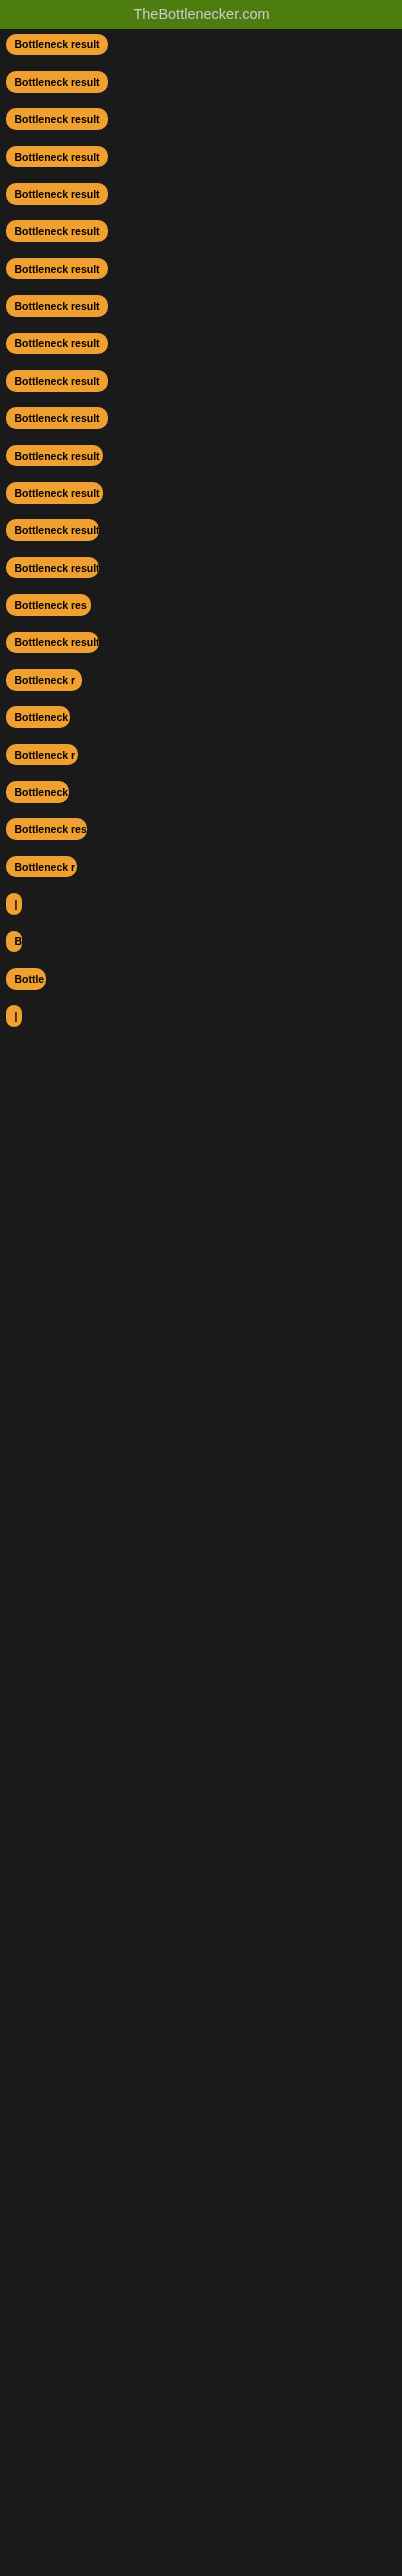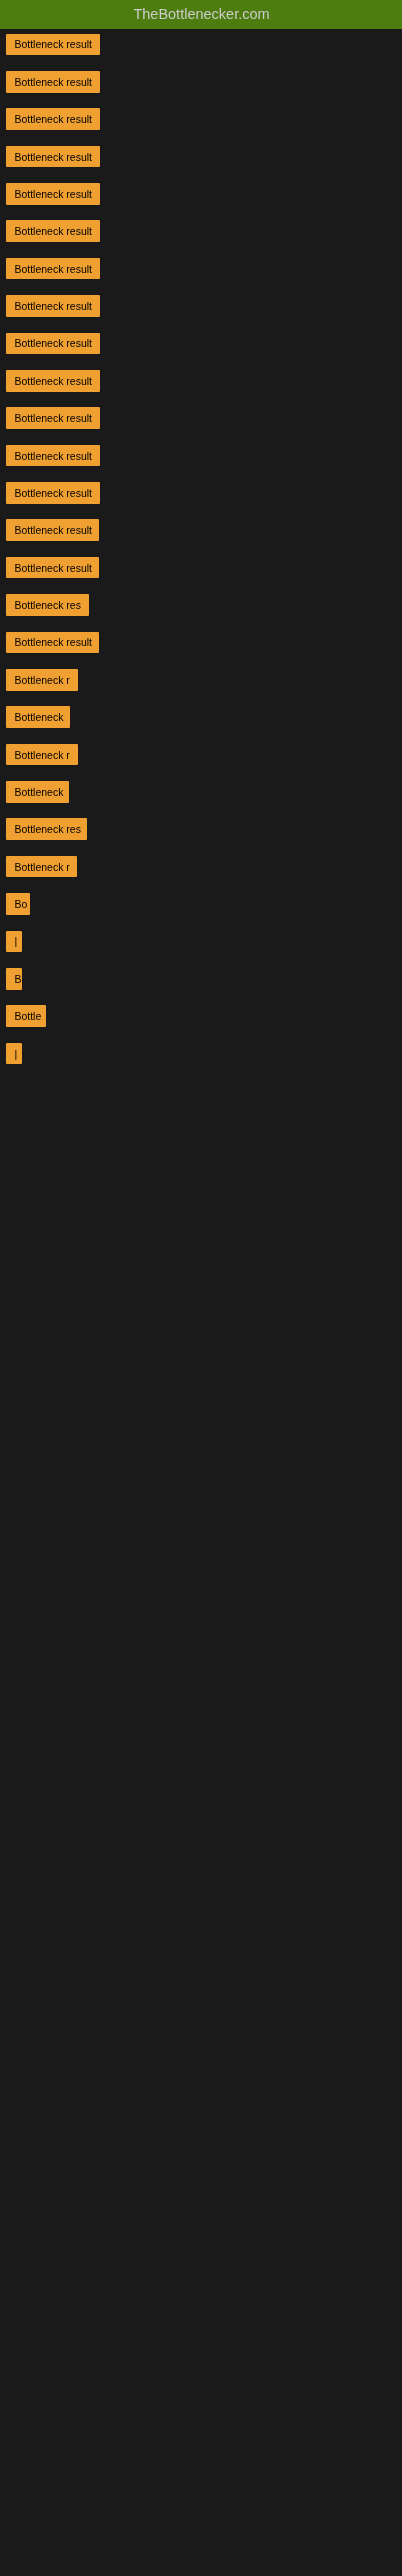--- a/index.html
+++ b/index.html
@@ -23,23 +23,23 @@
       padding: 6.4px 0;
       background-color: #4d7c0f;
     }
 
     .bottleneck-item {
       margin: 4.8px 6.4px;
       padding: 4.8px 8px;
       background-color: #f0a030;
       color: #000000;
       font-size: 10.5px;
-      font-weight: normal;
+      font-weight: bold;
       display: inline-block;
-      border-radius: 1px;
+      border-radius: 10px;
       white-space: nowrap;
       overflow: hidden;
       text-align: right;
     }
 
     .row {
       margin-bottom: 3.2px;
     }
   </style>
 </head>
@@ -66,19 +66,18 @@
     <div class="row"><div class="bottleneck-item" style="max-width: 93px;">Bottleneck result</div></div>
     <div class="row"><div class="bottleneck-item" style="max-width: 93px;">Bottleneck result</div></div>
     <div class="row"><div class="bottleneck-item" style="max-width: 85px;">Bottleneck res</div></div>
     <div class="row"><div class="bottleneck-item" style="max-width: 93px;">Bottleneck result</div></div>
     <div class="row"><div class="bottleneck-item" style="max-width: 76px;">Bottleneck r</div></div>
     <div class="row"><div class="bottleneck-item" style="max-width: 64px;">Bottleneck</div></div>
     <div class="row"><div class="bottleneck-item" style="max-width: 72px;">Bottleneck r</div></div>
     <div class="row"><div class="bottleneck-item" style="max-width: 63px;">Bottleneck</div></div>
     <div class="row"><div class="bottleneck-item" style="max-width: 81px;">Bottleneck res</div></div>
     <div class="row"><div class="bottleneck-item" style="max-width: 71px;">Bottleneck r</div></div>
-    <div class="row"><div class="bottleneck-item" style="max-width: 24px;">Bo</div></div>
     <div class="row"><div class="bottleneck-item" style="max-width: 8px;">|</div></div>
     <div class="row"><div class="bottleneck-item" style="max-width: 14.5px;">B</div></div>
     <div class="row"><div class="bottleneck-item" style="max-width: 40px;">Bottle</div></div>
     <div class="row"><div class="bottleneck-item" style="max-width: 8px;">|</div></div>
   </div>
 
 
 </body></html>

